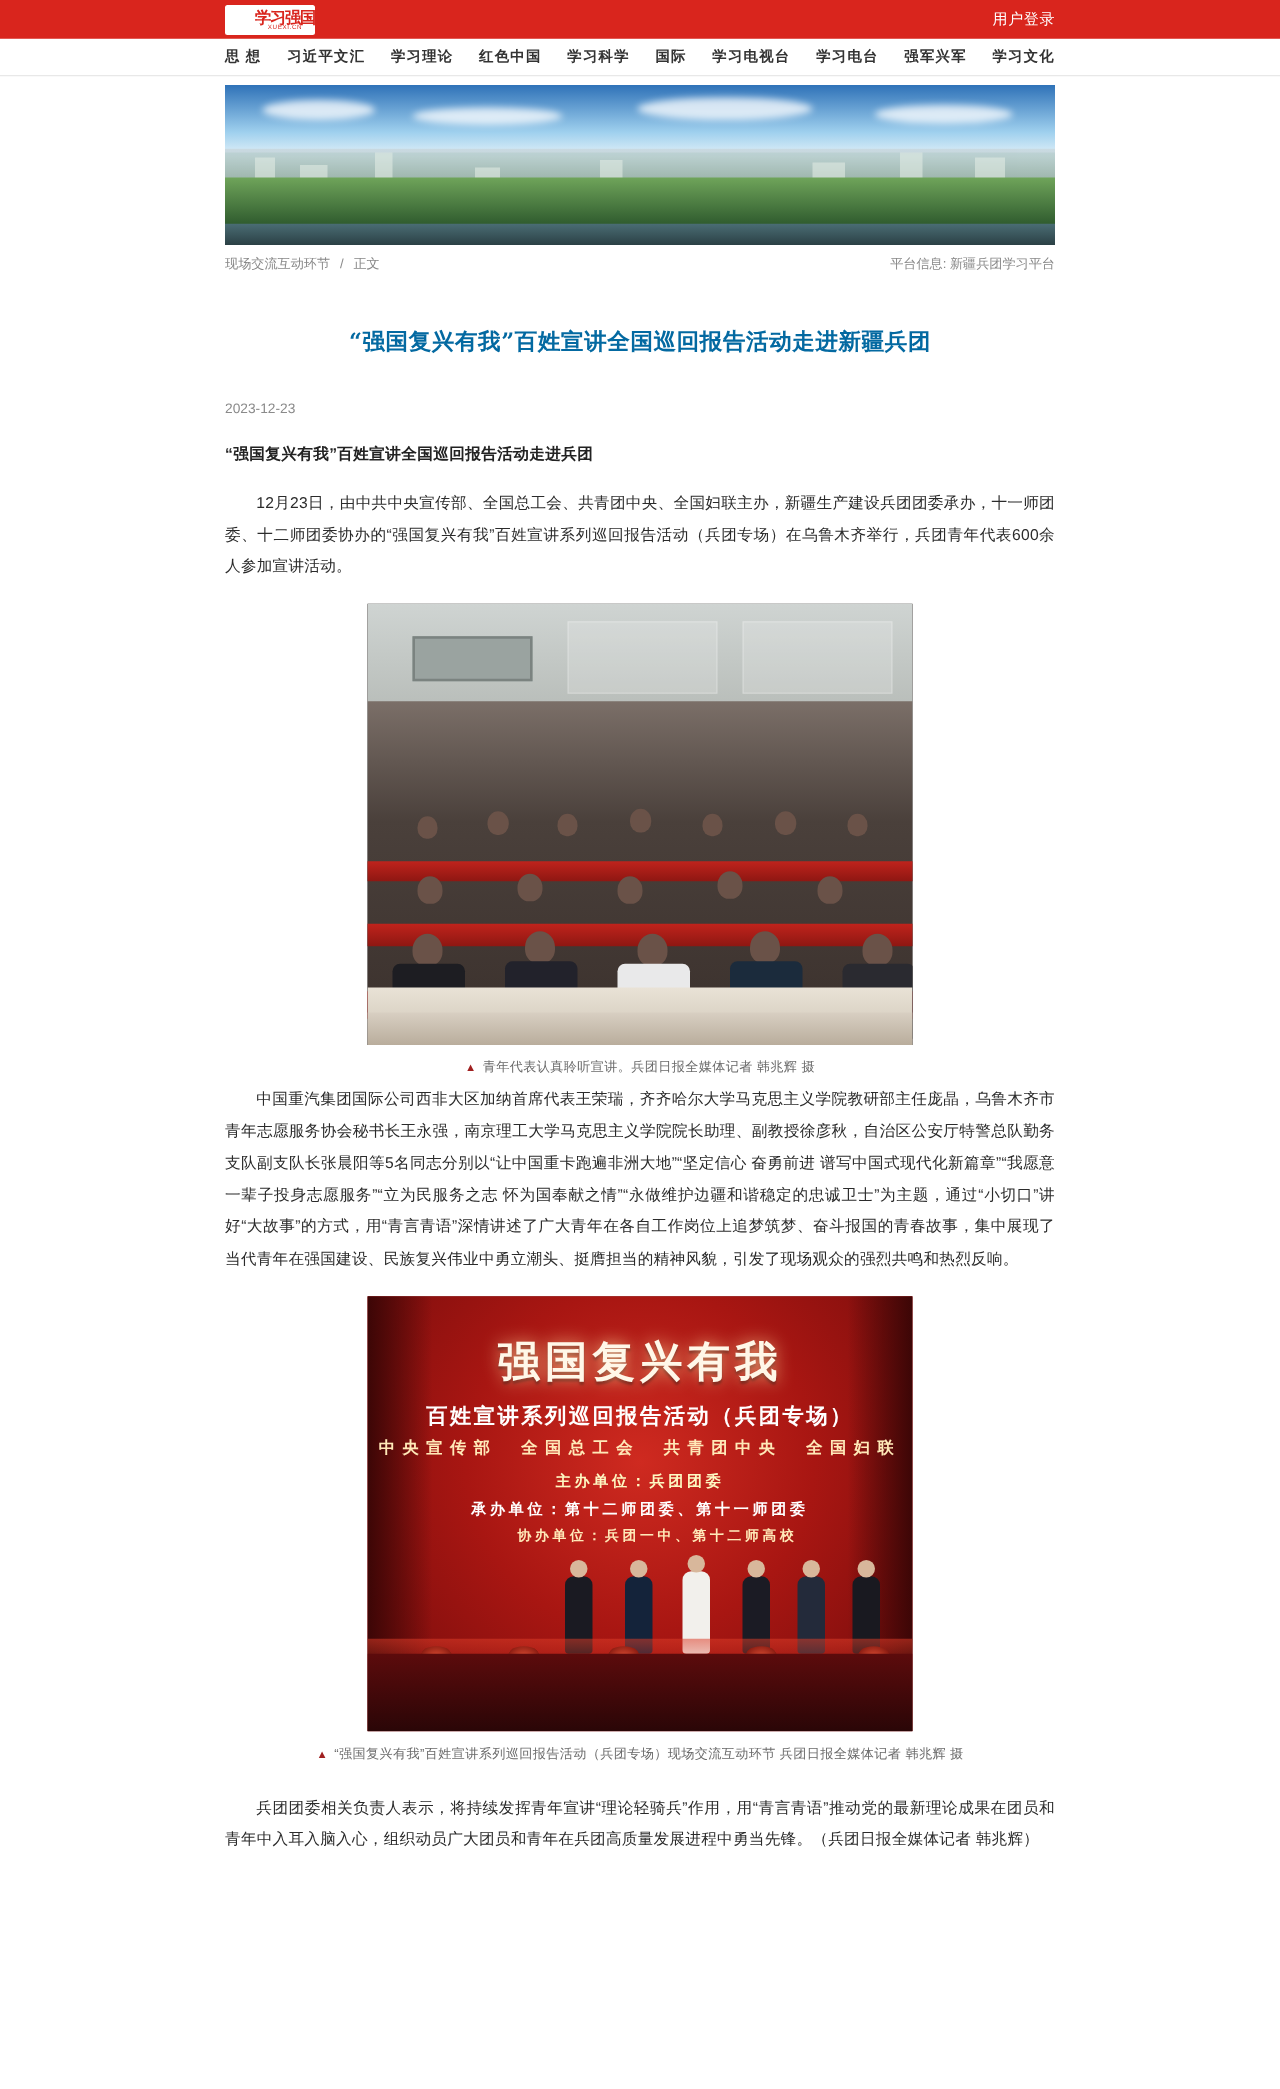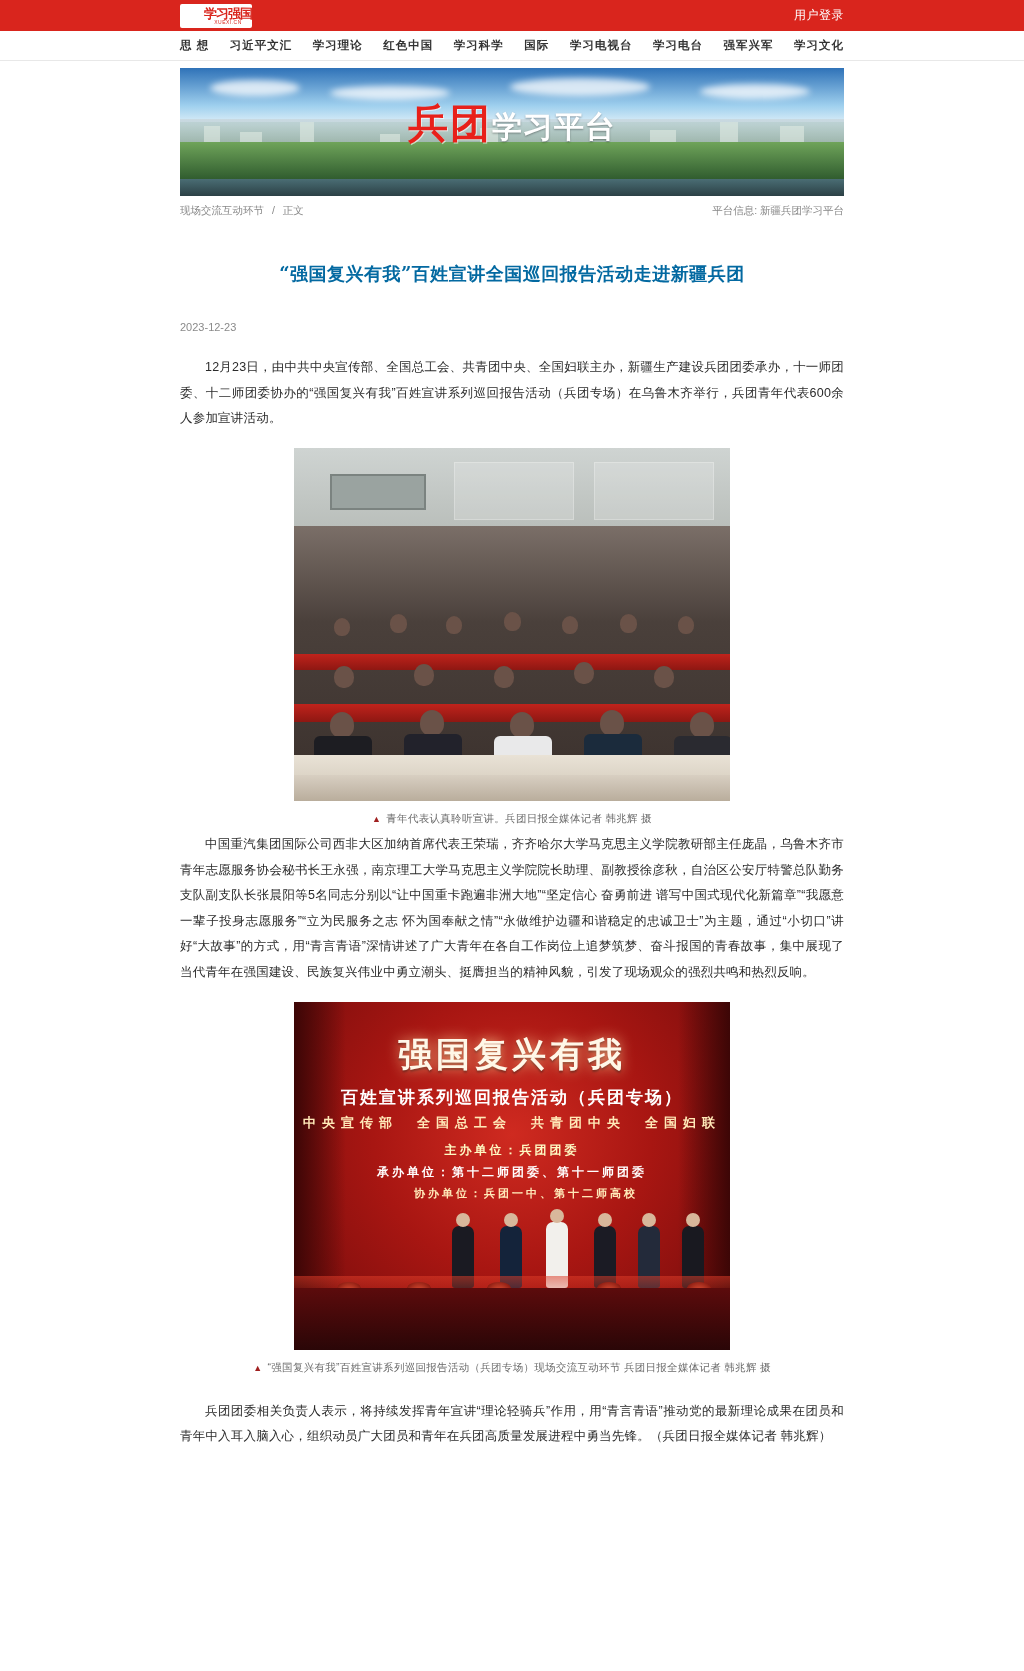--- a/index.html
+++ b/index.html
@@ -360,40 +360,38 @@
     <div class="bldg" style="left:60px;width:22px;height:20px;"></div>
     <div class="bldg" style="left:120px;width:14px;height:30px;"></div>
     <div class="bldg" style="left:200px;width:20px;height:18px;"></div>
     <div class="bldg" style="left:300px;width:18px;height:24px;"></div>
     <div class="bldg" style="left:470px;width:26px;height:22px;"></div>
     <div class="bldg" style="left:540px;width:18px;height:30px;"></div>
     <div class="bldg" style="left:600px;width:24px;height:26px;"></div>
   </div>
   <div class="trees"></div>
   <div class="road"></div>
-  <div class="banner-title">
-    <span class="bt-red">兵团</span><span class="bt-white">学习平台</span>
-  </div>
 </div>
 
 <div class="crumbrow">
   <div class="crumb-left">
     <span>现场交流互动环节</span>
     <span class="crumb-sep">/</span>
     <span>正文</span>
   </div>
   <div class="crumb-right">平台信息: 新疆兵团学习平台</div>
 </div>
 
 <div class="article">
 
   <h1 class="headline">“强国复兴有我”百姓宣讲全国巡回报告活动走进新疆兵团</h1>
 
   <div class="pubdate">2023-12-23</div>
 
+  <div class="subhead">“强国复兴有我”百姓宣讲全国巡回报告活动走进兵团</div>
 
   <p class="para">12月23日，由中共中央宣传部、全国总工会、共青团中央、全国妇联主办，新疆生产建设兵团团委承办，十一师团委、十二师团委协办的“强国复兴有我”百姓宣讲系列巡回报告活动（兵团专场）在乌鲁木齐举行，兵团青年代表600余人参加宣讲活动。</p>
 
   <div class="figure">
     <div class="photo p1">
       <div class="wall"></div>
       <div class="wallpanel" style="left:160px;top:14px;width:120px;height:58px;"></div>
       <div class="wallpanel" style="left:300px;top:14px;width:120px;height:58px;"></div>
       <div class="wallpanel" style="left:440px;top:14px;width:70px;height:58px;"></div>
       <div class="screen"></div>

